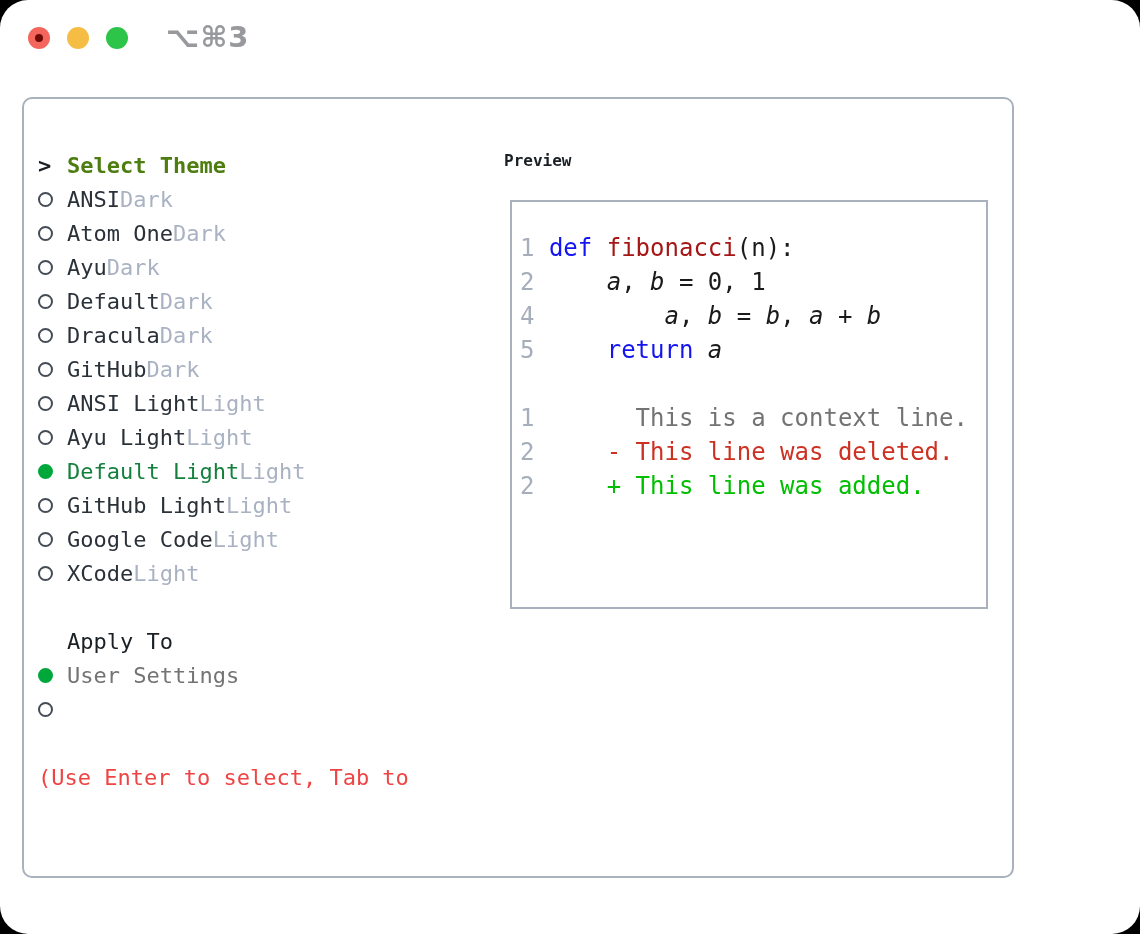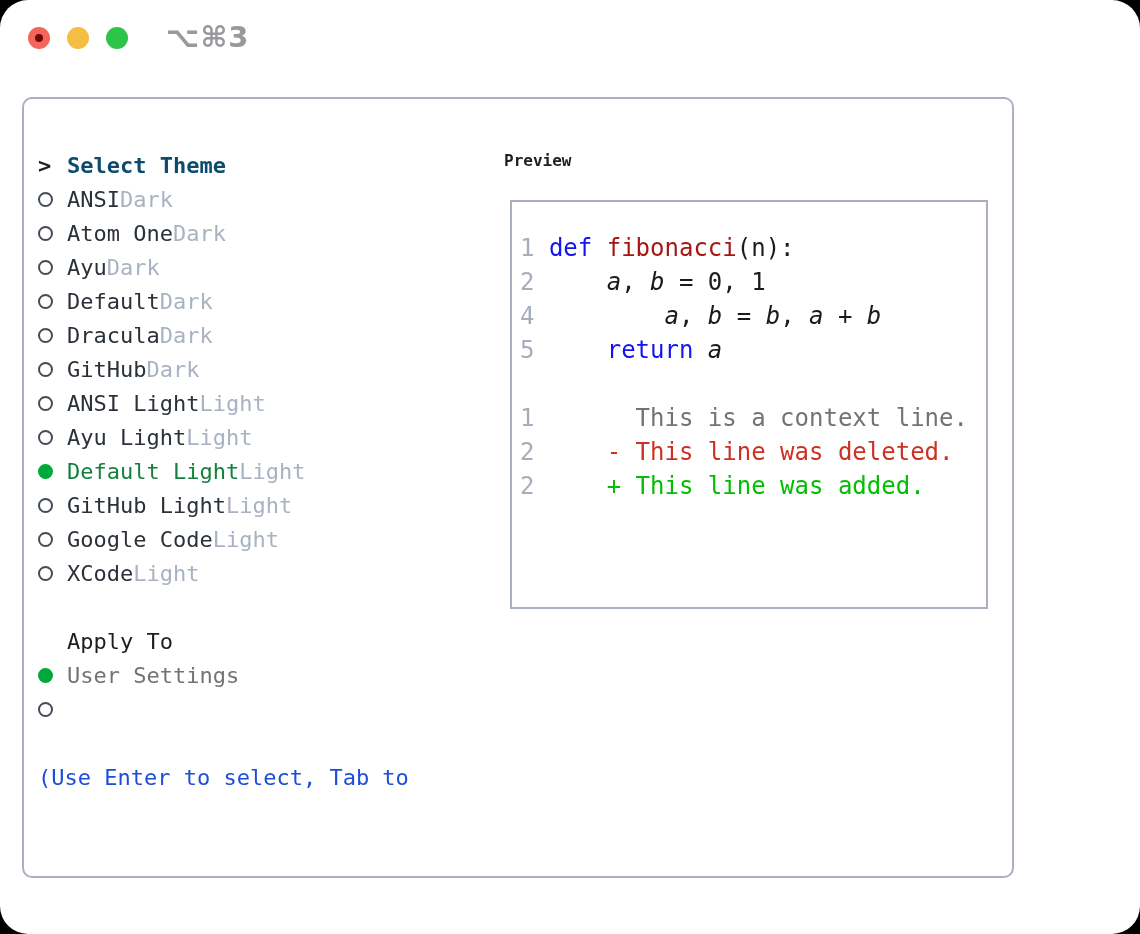--- a/index.html
+++ b/index.html
@@ -34,30 +34,30 @@
   .list { position:absolute; left:14px; top:49px; width:450px; font-size:22px; color:#2b3139; }
   .row { display:flex; align-items:center; height:34px; }
   .row.spacer { height:34px; }
   .marker { width:29px; flex:none; display:flex; align-items:center; }
   .focus-marker { font-weight:bold; color:#1a1f24; }
   .radio {
     width:15px; height:15px; border-radius:50%;
     border:2px solid #454c55; box-sizing:border-box;
   }
   .radio.on { background:#00a83c; border-color:#00a83c; }
-  .t-title { font-weight:bold; color:#0c4a6e; }
+  .t-title { font-weight:bold; color:#4d7c0f; }
   .t-name { color:#2b3139; }
   .t-name.sel { color:#15803d; }
   .t-tag { color:#a9b2c2; }
   .apply-title { color:#1a1f24; }
   .opt-label { color:#2b3139; }
   .opt-label.sel { color:#737373; }
   .hint {
     position:absolute; left:14px; top:662px; width:460px;
-    font-size:22px; line-height:34px; color:#1d4ed8; white-space:pre;
+    font-size:22px; line-height:34px; color:#ef4444; white-space:pre;
   }
   
   .preview-title {
     position:absolute; left:480px; top:52px; font-size:16px; font-weight:bold; color:#1a1f24;
   }
   .preview-box {
     position:absolute; left:486px; top:101px; width:478px; height:409px;
     border:2px solid #a9b1bc; box-sizing:border-box; background:#ffffff;
     padding:29px 0 0 8px; overflow:hidden;
   }

